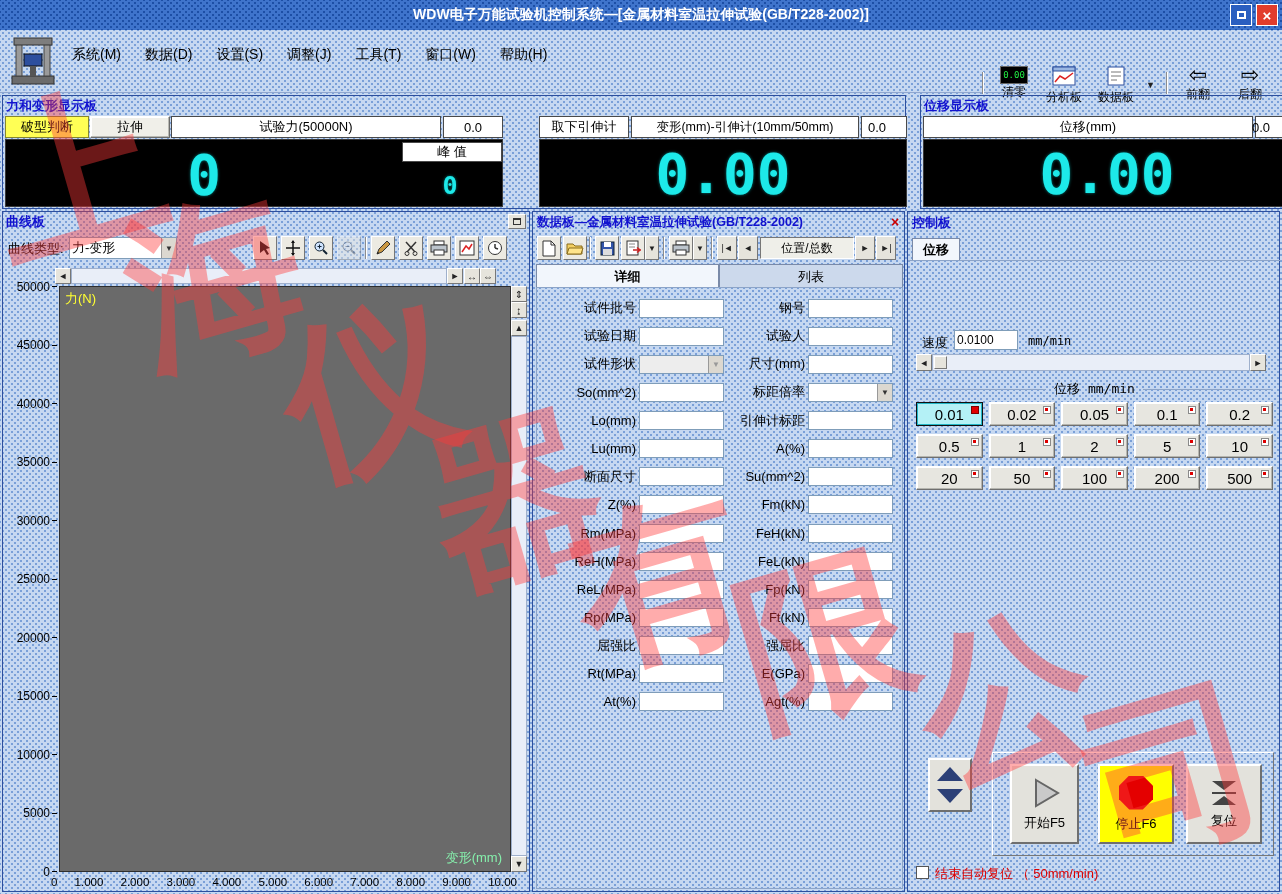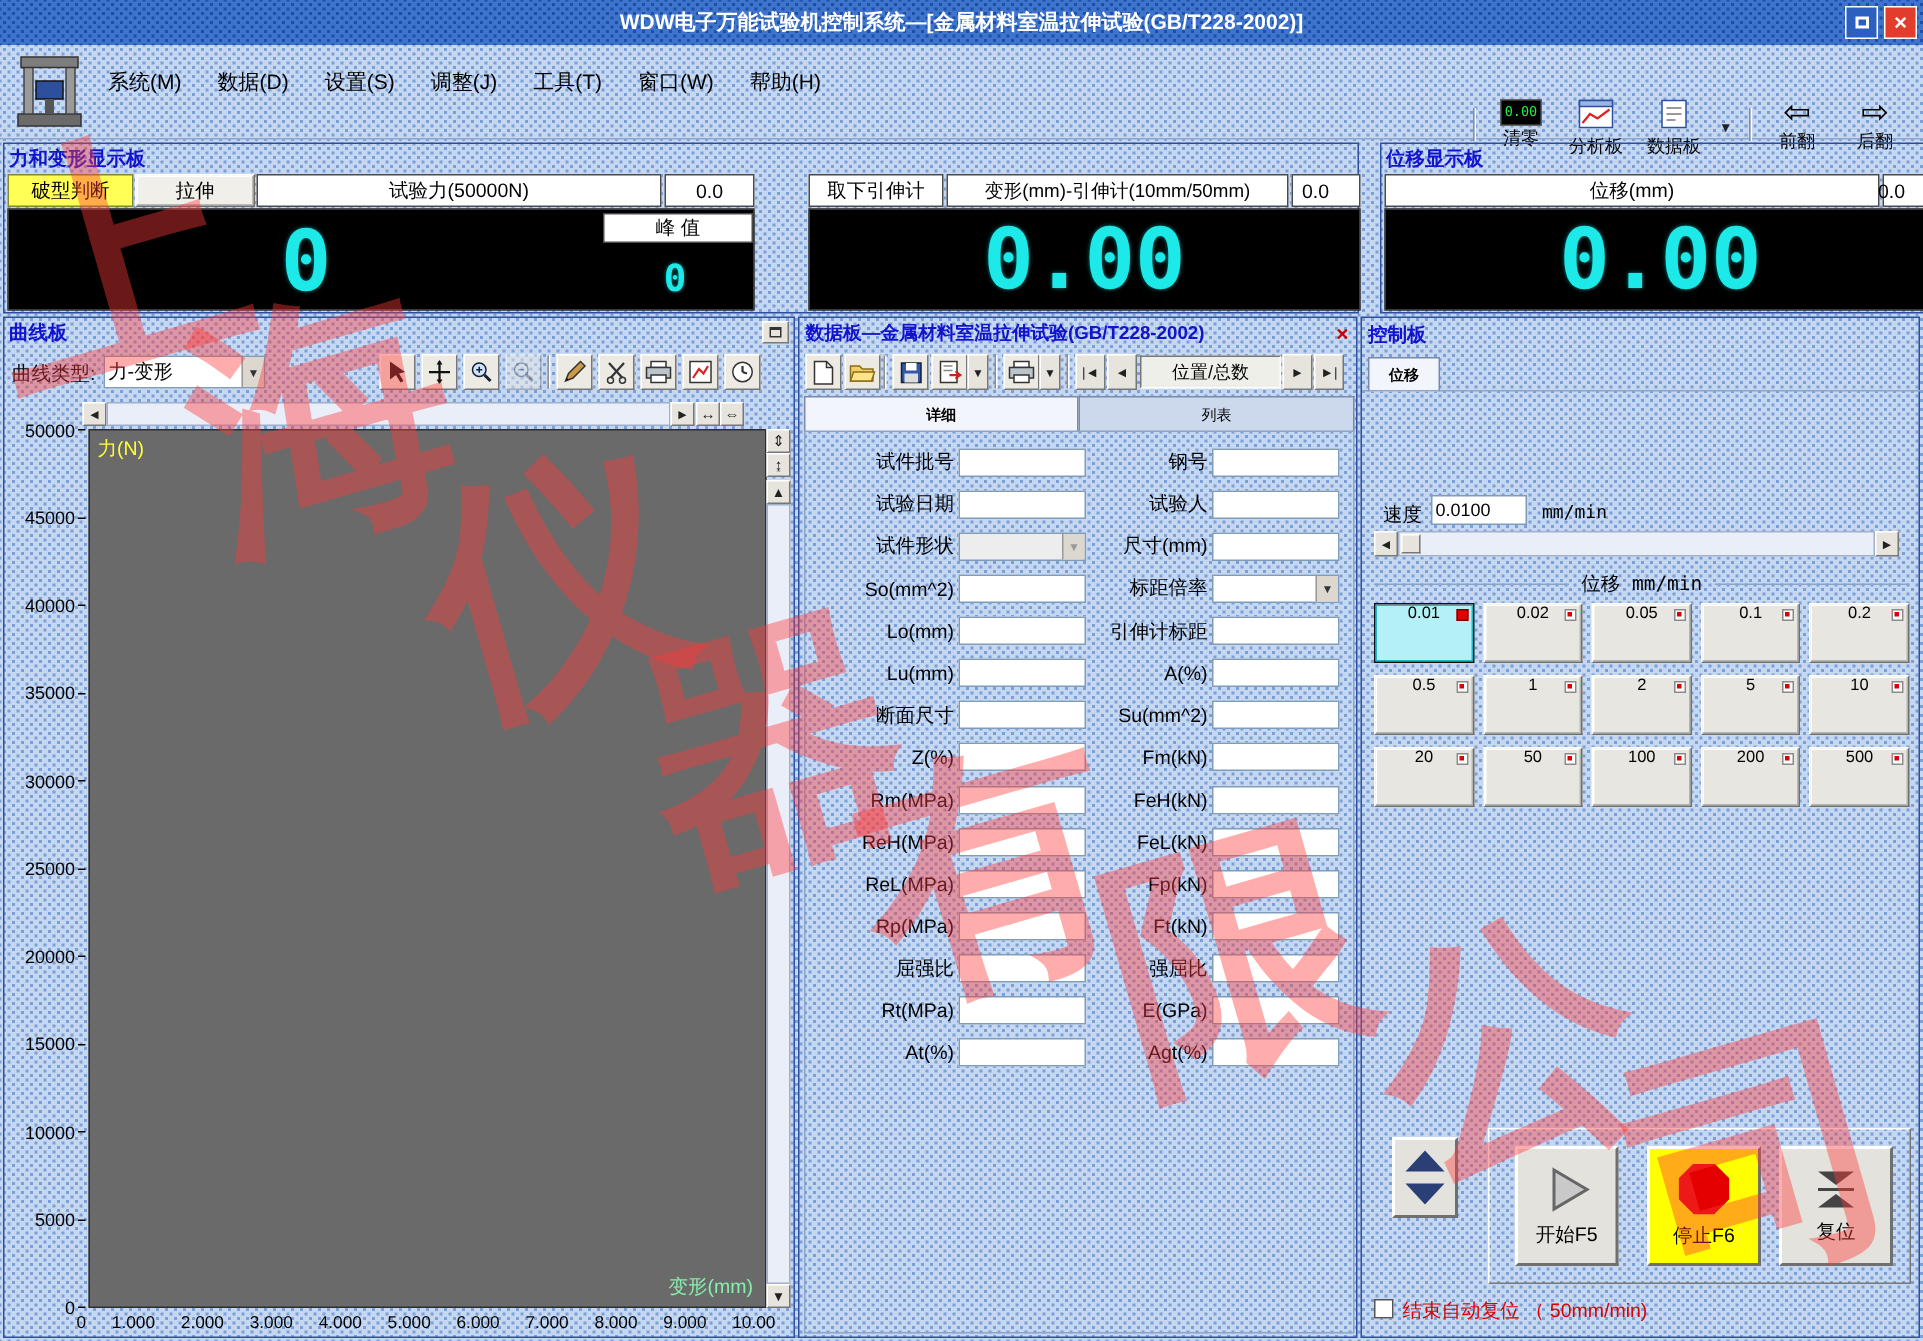--- a/index.html
+++ b/index.html
@@ -38,25 +38,25 @@
   .sep-v{width:2px;border-left:1px solid #8d8d8d;border-right:1px solid #fff;height:22px;}
   .combo{display:inline-flex;width:85px;height:19px;border:1px solid #7f9db9;background:#fff;}
   .combo .ct{flex:1;font-size:12px;padding:1px 2px;overflow:hidden;}
   .combo .cb{width:15px;background:#dcd8d0;border-left:1px solid #999;font-size:8px;display:flex;align-items:center;justify-content:center;color:#333;}
   .combo.disabled{background:#ededed;}
   .combo.disabled .cb{color:#999;}
   .txt{width:85px;height:19px;background:#fff;border:1px solid #7f9db9;font-size:12px;padding:0 2px;font-family:"Liberation Sans",sans-serif;}
   .frow{display:flex;align-items:center;height:20px;}
   .flabel{width:98px;text-align:right;padding-right:3px;font-size:13px;white-space:nowrap;}
   .flabel2{width:84px;text-align:right;padding-right:3px;font-size:13px;white-space:nowrap;}
-  .tab{border:1px solid #7a8aa8;border-bottom:none;background:#ccd9ec;display:flex;align-items:center;justify-content:center;font-size:10px;}
+  .tab{border:1px solid #7a8aa8;border-bottom:none;background:#ccd9ec;display:flex;align-items:center;justify-content:center;font-size:13px;}
   .tab.active{background:#f2f6fc;font-weight:bold;}
   .speed-btn{position:relative;background:#e7e6e0;border:1px solid;border-color:#fff #6f6f6f #6f6f6f #fff;
        box-shadow:inset -1px -1px 0 #b5b5af,inset 1px 1px 0 #fff;
-       display:flex;align-items:flex-start;justify-content:center;font-size:11px;height:40px;}
+       display:flex;align-items:center;justify-content:center;font-size:15px;height:24px;}
   .speed-btn .ind{position:absolute;top:3px;right:3px;width:8px;height:8px;background:#fff;border:1px solid #8a8a8a;}
   .speed-btn .ind::after{content:"";position:absolute;left:1px;top:1px;width:3px;height:3px;background:#d00;}
   .speed-btn.selected{background:#b4f1f6;border:1px solid #101010;box-shadow:inset 0 0 0 1px #23b6c6;}
   .speed-btn.selected .ind{background:#e00000;border-color:#7d0000;}
   .speed-btn.selected .ind::after{display:none;}
   .bigbtn{display:flex;flex-direction:column;align-items:center;justify-content:center;gap:5px;
        background:#e3e2dc;border:2px solid;border-color:#fff #6f6f6f #6f6f6f #fff;font-size:13px;}
   .bigbtn.stop{background:#ffff00;}
   .octagon{width:34px;height:34px;background:#e40000;
        clip-path:polygon(30% 0,70% 0,100% 30%,100% 70%,70% 100%,30% 100%,0 70%,0 30%);}

